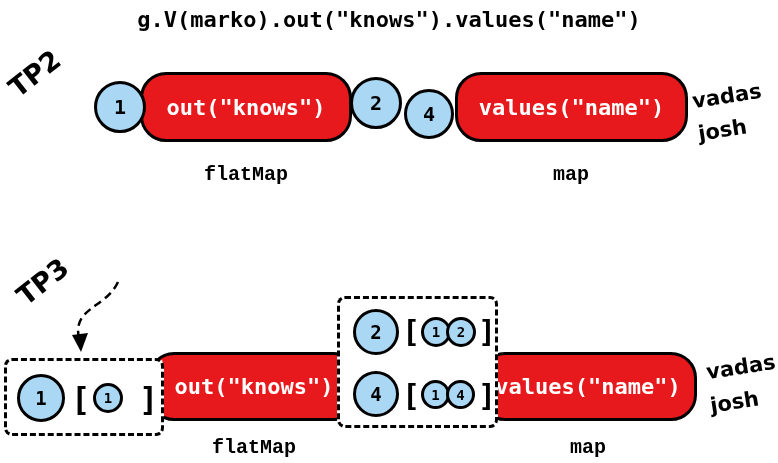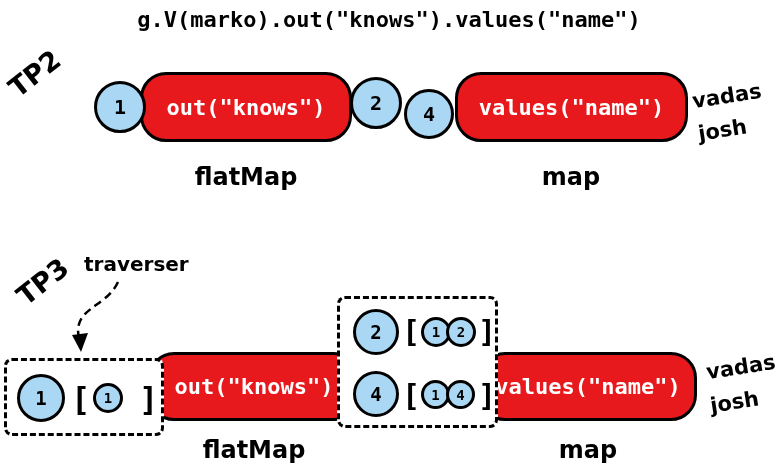--- a/index.html
+++ b/index.html
@@ -34,21 +34,21 @@
     position:absolute; border:3px dashed #000; border-radius:8px;
     background:#fff; z-index:3;
   }
   .dashed-box .circle { position:absolute; z-index:4; }
   .bracket {
     position:absolute; font-family:"DejaVu Sans Mono", monospace;
     font-weight:bold; color:#000; z-index:4; line-height:1;
   }
   .rot-section { position:absolute; font-size:27px; transform:rotate(-38deg); }
   .out-label { position:absolute; font-size:21px; transform:rotate(-9deg); white-space:nowrap; }
-  .caption { position:absolute; font-size:24px; text-align:center; }
+  .caption { position:absolute; font-size:20px; text-align:center;font-family:Liberation Mono, monospace; }
   .arrow-svg { position:absolute; left:0; top:0; z-index:5; pointer-events:none; }
 </style>
 </head>
 <body>
 
 <div class="canvas">
 
   <div class="title mono">g.V(marko).out("knows").values("name")</div>
 
   <div class="hand rot-section" style="left:6px; top:58px;">TP2</div>
@@ -67,21 +67,20 @@
   </div>
 
   <div class="hand out-label" style="left:692px; top:84px;">vadas</div>
   <div class="hand out-label" style="left:698px; top:118px;">josh</div>
 
   <div class="hand caption" style="left:186px; top:163px; width:120px;">flatMap</div>
   <div class="hand caption" style="left:521px; top:163px; width:100px;">map</div>
 
   <div class="hand rot-section" style="left:14px; top:266px;">TP3</div>
 
-  <div class="hand" style="position:absolute; left:84px; top:252px; font-size:20px;">traverser</div>
 
   <svg class="arrow-svg" width="778" height="463" viewBox="0 0 778 463">
     <path d="M118,282 C106,308 72,308 79,338" fill="none" stroke="#000" stroke-width="2.5" stroke-dasharray="8 5"></path>
     <polygon points="72,335 88,333 81,352" fill="#000"></polygon>
   </svg>
 
   <div class="step-box mono" style="left:148px; top:352px; width:212px; height:69px;">
     <span>out("knows")</span>
   </div>
 

